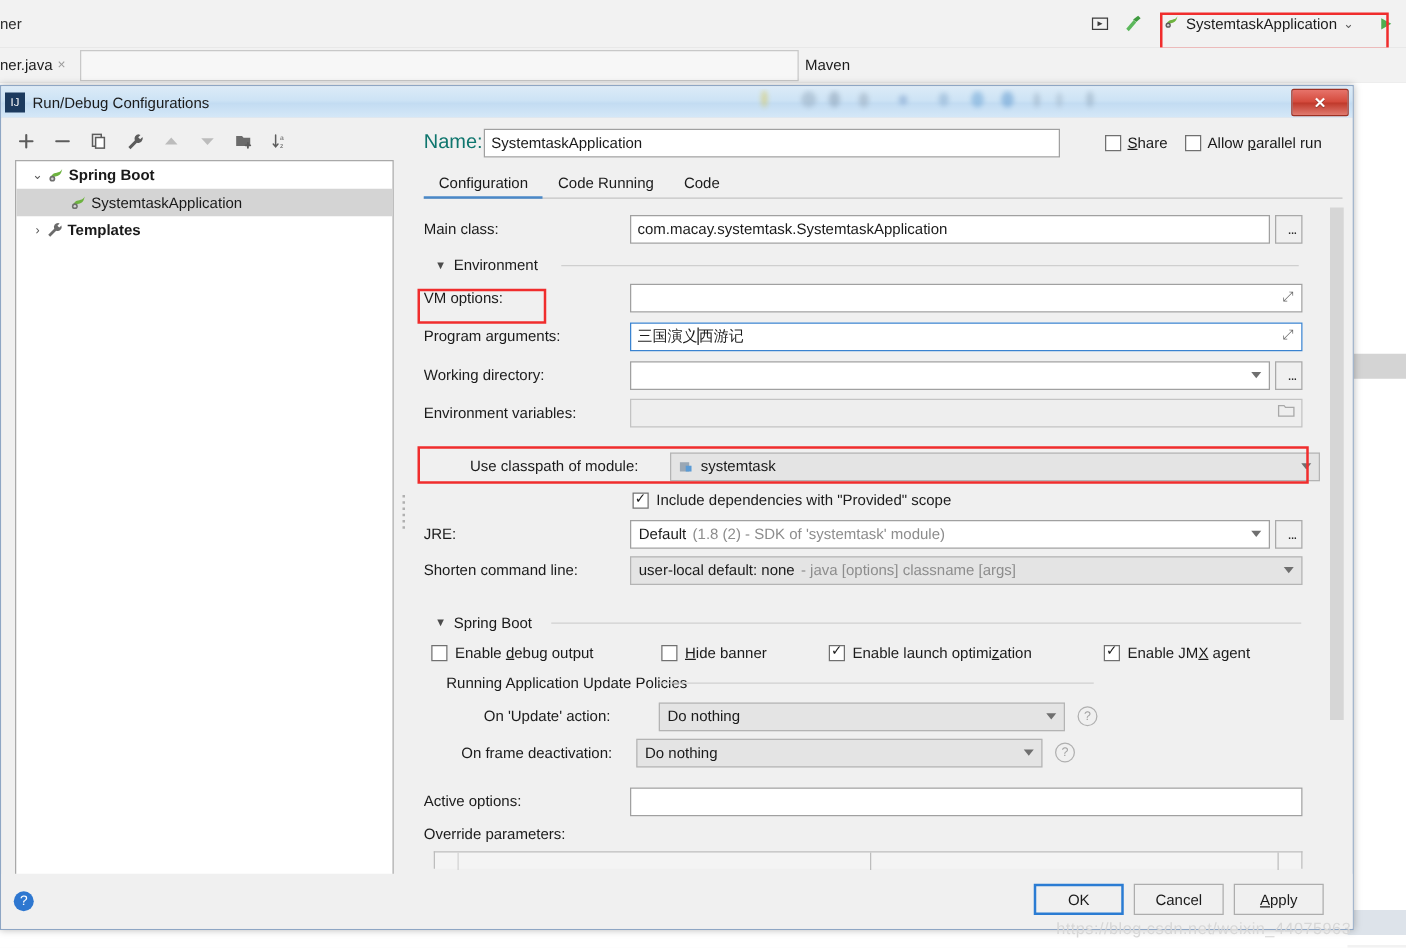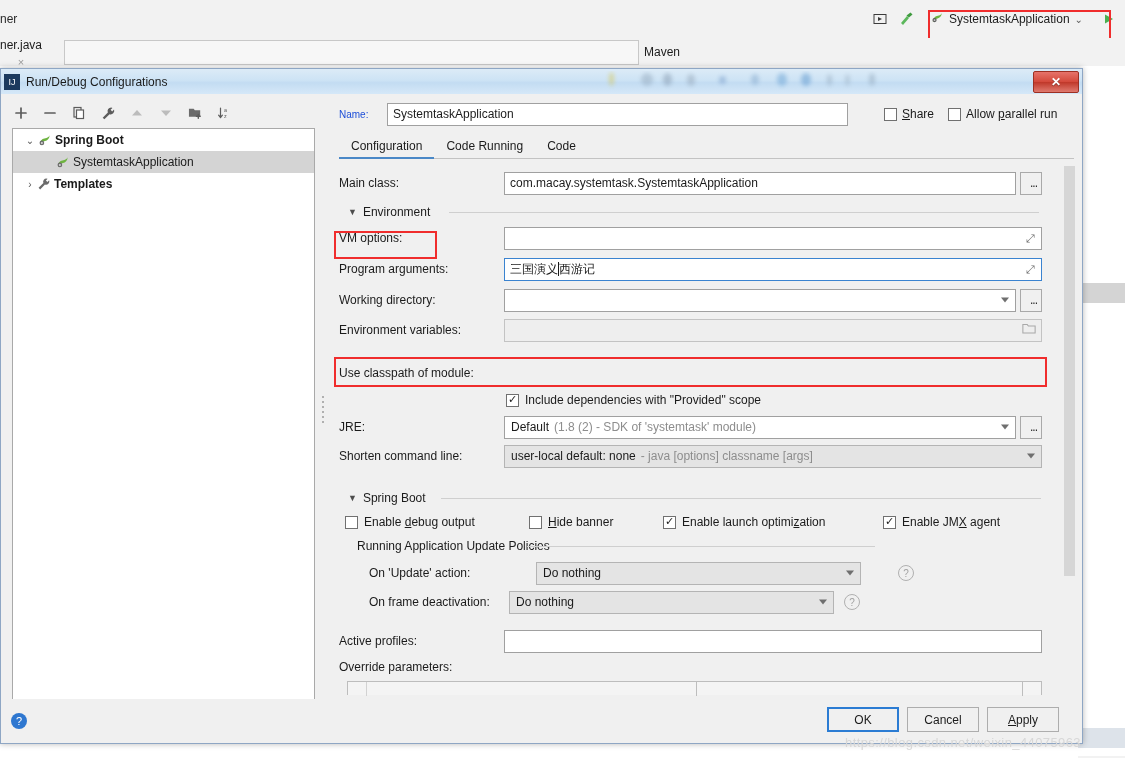--- a/index.html
+++ b/index.html
@@ -35,21 +35,21 @@
   .runcfg-outline {
     position: absolute; left: 928px; top: 10px; width: 183px; height: 30px;
     border: 2px solid #f02d2d; box-sizing: border-box; pointer-events: none;
   }
   .ide-tabbar {
     position: absolute; left: 0; top: 38px; width: 1125px; height: 28px;
     background: #f2f2f2; border-bottom: 1px solid #c4c4c4;
   }
   .editor-tab {
     position: absolute; left: 0; top: 0; height: 27px; display: flex; align-items: center;
-    gap: 4px; padding: 0 8px 0 0; font-size: 12px; color: #1c1c1c; flex-direction: column;
+    gap: 4px; padding: 0 8px 0 0; font-size: 12px; color: #1c1c1c;
   }
   .tab-close { color: #9b9b9b; font-size: 11px; }
   .editor-blank {
     position: absolute; left: 64px; top: 2px; width: 575px; height: 25px;
     background: #f7f7f7; border: 1px solid #c8c8c8; box-sizing: border-box;
   }
   .maven-label {
     position: absolute; left: 644px; top: 7px; font-size: 12px; color: #1c1c1c;
   }
   .ide-body {
@@ -120,21 +120,21 @@
     position: absolute; left: 318px; top: 290px; width: 8px; height: 50px;
     display: flex; flex-direction: column; align-items: center; justify-content: center; gap: 3px;
   }
   .split-dot { width: 2px; height: 2px; background: #b0b0b0; }
 
   
   .right-panel { position: absolute; left: 330px; top: 0; right: 0; bottom: 0; }
   .name-row {
     position: absolute; left: 8px; top: 8px; right: 8px; height: 24px; display: flex; align-items: center;
   }
-  .lbl { font-size: 10px; color: #1d4ed8; }
+  .lbl { font-size: 16px; color: #0f766e; }
   .name-label { width: 48px; }
   .txtfield {
     background: #ffffff; border: 1px solid #a0a0a0; box-sizing: border-box;
     font-family: "Liberation Sans", sans-serif; font-size: 12px; color: #1b1b1b;
     height: 23px; padding: 0 5px; display: flex; align-items: center;
   }
   .name-input { width: 461px; }
   .cb-wrap { display: flex; align-items: center; gap: 5px; font-size: 12px; }
   .cb {
     width: 13px; height: 13px; border: 1px solid #707070; background: #fff;
@@ -475,21 +475,31 @@
               <span></span>
               <span class="folder-btn">
                 <svg width="14" height="12" viewBox="0 0 16 13">
                     <path d="M1 2h5l1.3 1.6H15v8H1z" fill="none" stroke="#a8a8a8" stroke-width="1.2"></path>
                   </svg>
               </span>
             </div>
           </div>
 
           <div class="row" style="left:0; top:195px; width:100%;">
-            <span class="row-label" style="width:165px;">Use classpath of module:</span>
+            <span class="row-label" style="width:165px;margin-left:37px;">Use classpath of module:</span>
+            <div class="combo gray" style="width:538px;">
+              <span style="display:flex;margin-right:5px;">
+                <svg width="13" height="13" viewBox="0 0 14 14">
+                    <rect x="1" y="3" width="8" height="8" fill="#9aa7b4"></rect>
+                    <rect x="6" y="6" width="5" height="5" fill="#5b9bd5"></rect>
+                  </svg>
+              </span>
+              <span>systemtask</span>
+              <span class="chev"></span>
+            </div>
           </div>
 
           <div class="row" style="left:167px; top:222px;">
             <span class="cb checked"></span>
             <span class="row-label" style="margin-left:6px;">Include dependencies with "Provided" scope</span>
           </div>
 
           <div class="row" style="left:0; top:249px; width:100%;">
             <span class="row-label" style="width:165px;">JRE:</span>
             <div class="combo" style="width:512px;">
@@ -530,40 +540,40 @@
           <div class="row" style="left:544px; top:344px;">
             <span class="cb checked"></span>
             <span class="row-label" style="margin-left:6px;">Enable JM<span class="u">X</span> agent</span>
           </div>
 
           <div class="sect-head" style="left:18px; top:373px;">
             <span>Running Application Update Policies</span>
           </div>
           <div class="sect-line" style="left:188px; top:380px; width:348px;"></div>
 
-          <div class="row" style="left:30px; top:395px;gap:27px;">
+          <div class="row" style="left:48px; top:395px;">
             <span class="row-label" style="width:140px;">On 'Update' action:</span>
             <div class="combo gray" style="width:325px;">
               <span>Do nothing</span>
               <span class="chev"></span>
             </div>
             <span class="help-circle" style="margin-left:10px;">?</span>
           </div>
 
           <div class="row" style="left:30px; top:424px;">
             <span class="row-label" style="width:140px;">On frame deactivation:</span>
             <div class="combo gray" style="width:325px;">
               <span>Do nothing</span>
               <span class="chev"></span>
             </div>
             <span class="help-circle" style="margin-left:10px;">?</span>
           </div>
 
           <div class="row" style="left:0; top:463px; width:100%;">
-            <span class="row-label" style="width:165px;">Active profiles:</span>
+            <span class="row-label" style="width:165px;">Active options:</span>
             <div class="txtfield" style="width:538px;"></div>
           </div>
 
           <div class="row" style="left:0; top:489px;">
             <span class="row-label">Override parameters:</span>
           </div>
           <div style="position:absolute; left:8px; top:515px; width:695px; height:14px; border:1px solid #bdbdbd; border-bottom:none; box-sizing:border-box; background:#f4f4f4;">
             <div style="position:absolute; left:18px; top:0; width:1px; height:14px; background:#d2d2d2;"></div>
             <div style="position:absolute; left:348px; top:0; width:1px; height:14px; background:#bdbdbd;"></div>
             <div style="position:absolute; right:18px; top:0; width:1px; height:14px; background:#bdbdbd;"></div>

